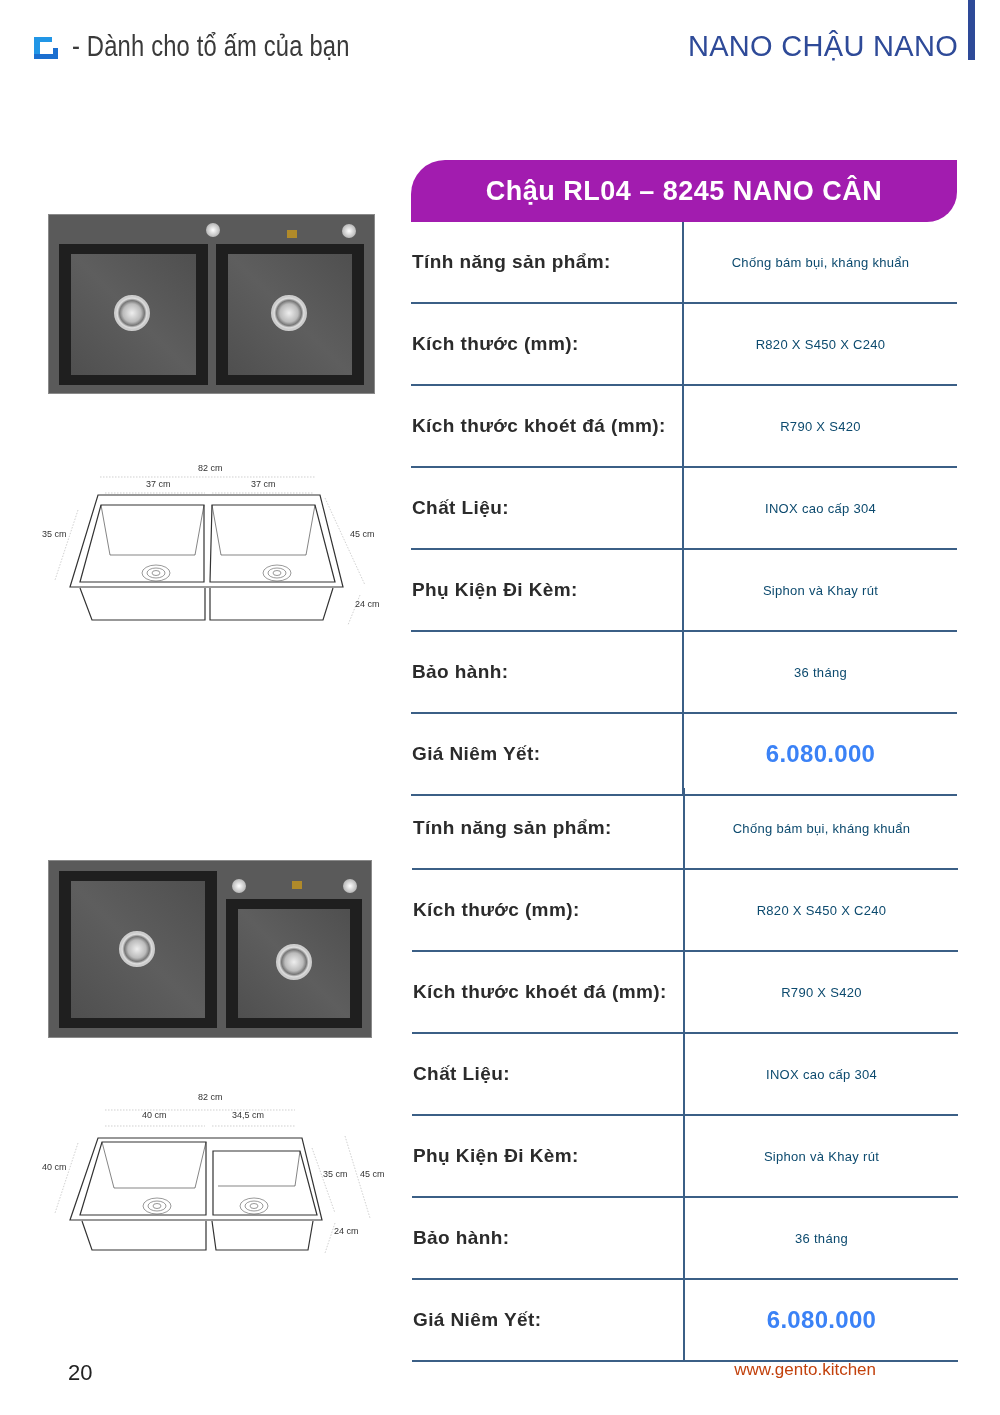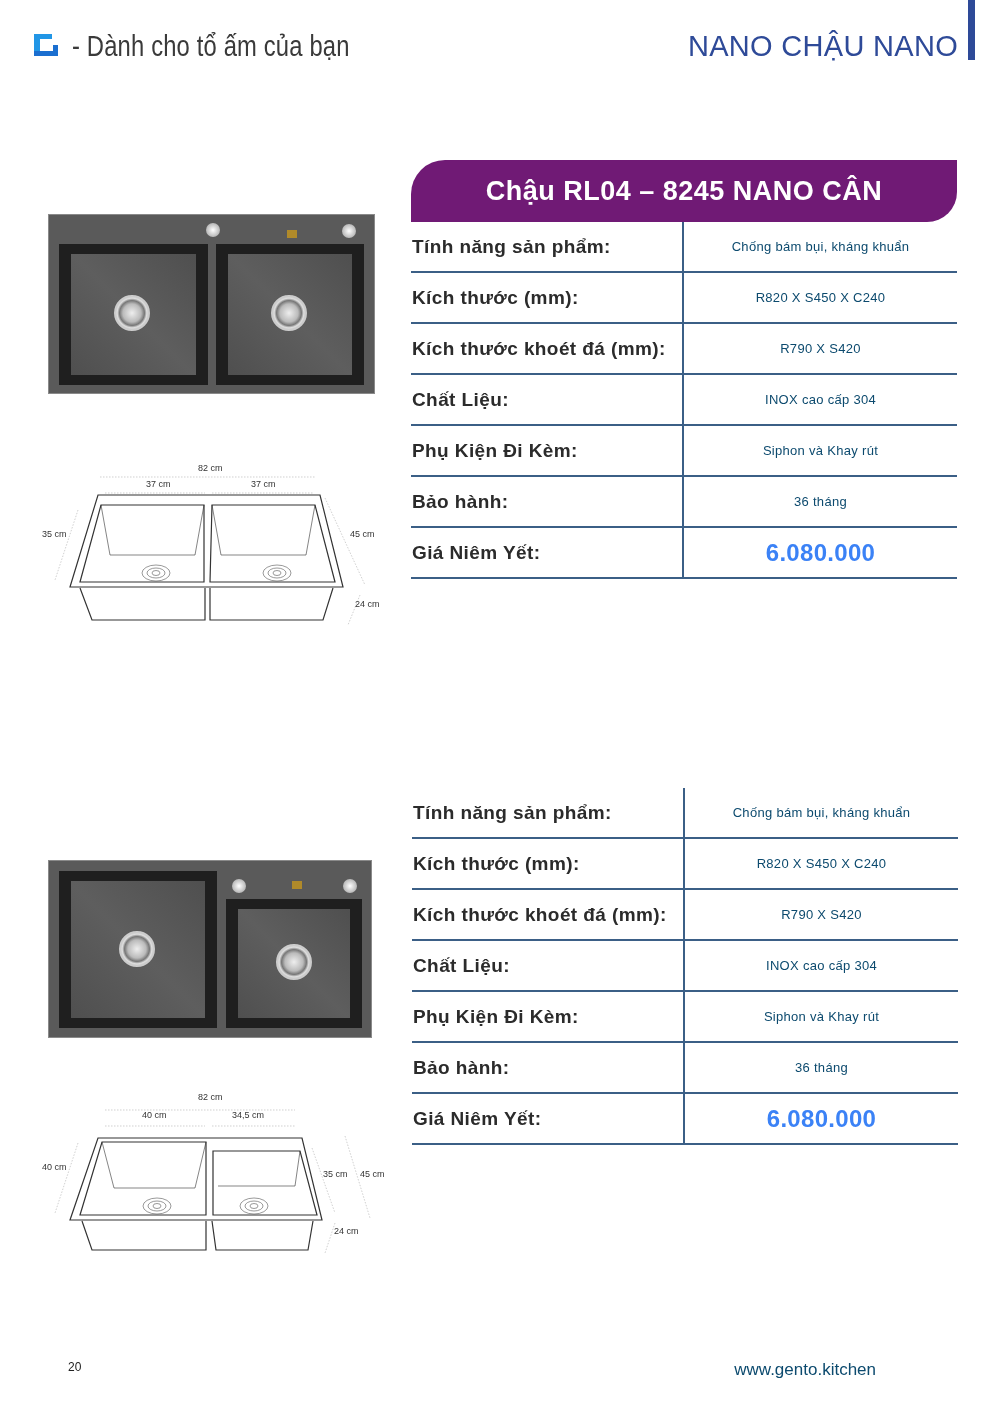--- a/index.html
+++ b/index.html
@@ -1,19 +1,19 @@
 <!DOCTYPE html>
 <html><head>
 <meta charset="utf-8">
 <style>
   * { box-sizing: border-box; margin: 0; padding: 0; }
   html, body { width: 1000px; height: 1415px; background: #ffffff; }
   body { position: relative; font-family: "Liberation Sans", sans-serif; color: #2a2a2a; overflow: hidden; }
 
-  .hdr-left { position: absolute; left: 32px; top: 30px; display: flex; }
+  .hdr-left { position: absolute; left: 32px; top: 30px; display: flex; align-items: center; }
   .logo { width: 28px; height: 28px; position: relative; margin-right: 12px; }
   .logo .a { position: absolute; left: 2px; top: 4px; width: 6px; height: 22px; background: #2196e6; }
   .logo .b { position: absolute; left: 2px; top: 4px; width: 18px; height: 5px; background: #2196e6; }
   .logo .c { position: absolute; left: 2px; top: 21px; width: 24px; height: 5px; background: #1b6fd0; }
   .logo .d { position: absolute; left: 21px; top: 15px; width: 5px; height: 11px; background: #1b6fd0; }
   .tagline { font-family: "Liberation Sans", sans-serif; font-size: 29px; color: #3a3a3a; font-stretch: condensed; transform: scaleX(0.82); transform-origin: left center; letter-spacing: 0.2px; }
 
   .hdr-right { position: absolute; right: 42px; top: 30px; font-size: 29px; color: #2e4a98; letter-spacing: 0.3px; }
   .accent-bar { position: absolute; left: 968px; top: 0; width: 7px; height: 60px; background: #2e4a98; }
 
@@ -23,29 +23,29 @@
     background: linear-gradient(45deg, #4f4f4f 0%, #5e5e5e 50%, #4f4f4f 100%); }
   .photo .drain { position: absolute; width: 36px; height: 36px; border-radius: 50%;
     background: radial-gradient(circle, #eee 0%, #bbb 40%, #777 55%, #ddd 65%, #999 100%); border: 2px solid #ccc; }
   .photo .knob { position: absolute; width: 14px; height: 14px; border-radius: 50%; background: radial-gradient(circle, #fff, #999); }
   .photo .logo-mark { position: absolute; width: 10px; height: 8px; background: #b08a2a; }
 
   .diagram { position: absolute; }
   .diagram text { font-family: "Liberation Sans", sans-serif; font-size: 9px; fill: #333; }
 
   .spec { position: absolute; width: 546px; }
-  .spec-title { height: 62px; background: #701a75; color: #fff; font-weight: bold; font-size: 27px; display: flex; align-items: center; justify-content: center; border-top-left-radius: 34px; border-bottom-right-radius: 30px; letter-spacing: 0.5px; }
+  .spec-title { height: 62px; background: #a21caf; color: #fff; font-weight: bold; font-size: 27px; display: flex; align-items: center; justify-content: center; border-top-left-radius: 34px; border-bottom-right-radius: 30px; letter-spacing: 0.5px; }
   .spec-table { position: relative; }
-  .spec-row { display: flex; height: 51px; border-bottom: 2px solid #3b5f86; }
+  .spec-row { display: flex; height: 82px; border-bottom: 2px solid #3b5f86; }
   .spec-row .k { width: 273px; border-right: 2px solid #3b5f86; font-weight: bold; font-size: 19px; color: #2b2b2b; display: flex; align-items: center; padding-left: 1px; letter-spacing: 0.4px; white-space: nowrap; }
   .spec-row .v { flex: 1; font-size: 13px; color: #0c4a6e; display: flex; align-items: center; justify-content: center; letter-spacing: 0.3px; white-space: nowrap; }
   .spec-row .v.price { color: #3b82f6; font-weight: bold; font-size: 24px; }
 
-  .footer-page { position: absolute; left: 68px; top: 1360px; font-size: 12px; color: #222; }
-  .footer-url { position: absolute; right: 124px; top: 1360px; font-size: 17px; color: #0c4a6e; text-align: right; }
+  .footer-page { position: absolute; left: 68px; top: 1360px; font-size: 22px; color: #222; }
+  .footer-url { position: absolute; right: 124px; top: 1360px; font-size: 17px; color: #c2410c; text-align: right; }
 </style>
 </head>
 <body>
 
 <div class="hdr-left">
   <div class="logo">
     <div class="a"></div>
       <div class="b"></div>
       <div class="c"></div>
       <div class="d"></div>

